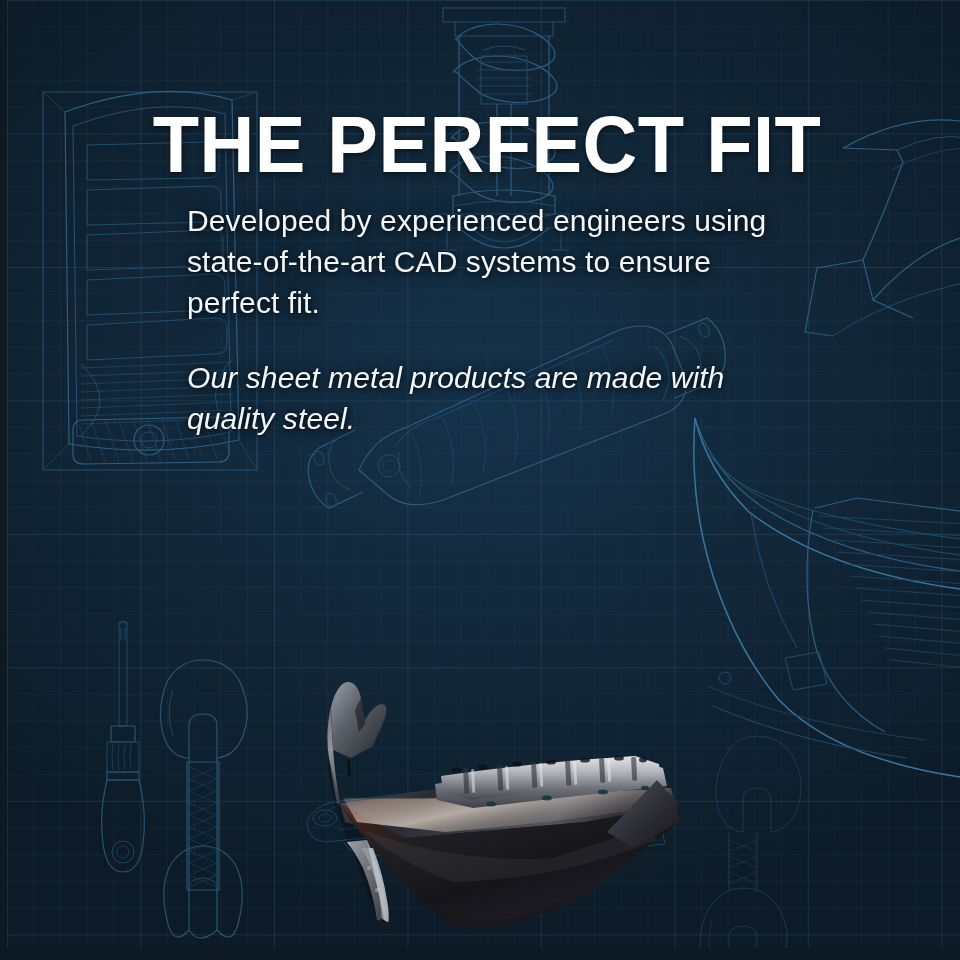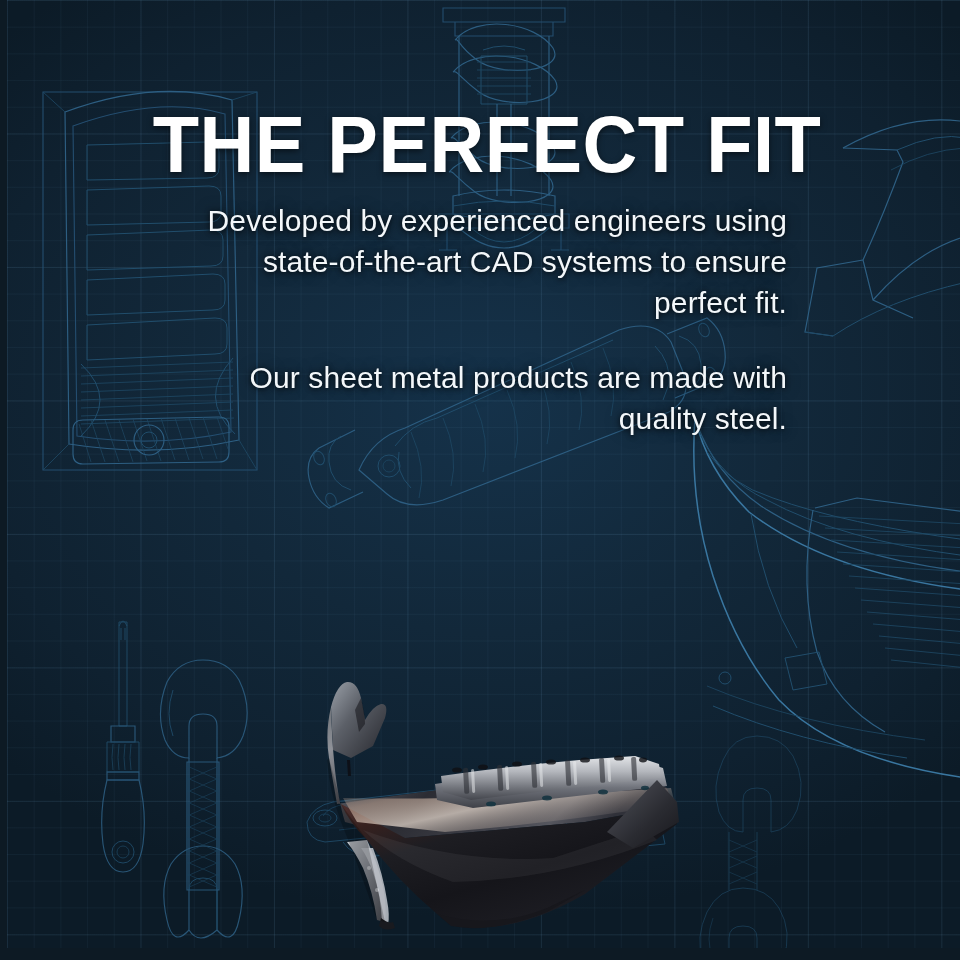--- a/index.html
+++ b/index.html
@@ -74,32 +74,32 @@
     line-height: 1;
     transform: scaleX(0.96);
     text-shadow: 0 2px 7px rgba(0,0,0,0.55);
     white-space: nowrap;
   }
   .body-block {
     position: absolute;
     top: 200px;
     left: 180px;
     width: 600px;
-    text-align: right;
+    text-align: left;
   }
   .para {
     color: #f3f7fa;
     font-size: 30px;
     line-height: 41px;
     font-weight: 400;
     letter-spacing: 0.1px;
     text-shadow: 0 1px 5px rgba(0,0,0,0.75), 0 0 14px rgba(0,0,0,0.5);
     margin: 0;
   }
-  .para + .para { margin-top: 34px; }
+  .para + .para { margin-top: 34px; font-style: italic; }
 
   
   .product {
     position: absolute;
     left: 278px;
     top: 672px;
     width: 430px;
     height: 262px;
     z-index: 8;
   }

